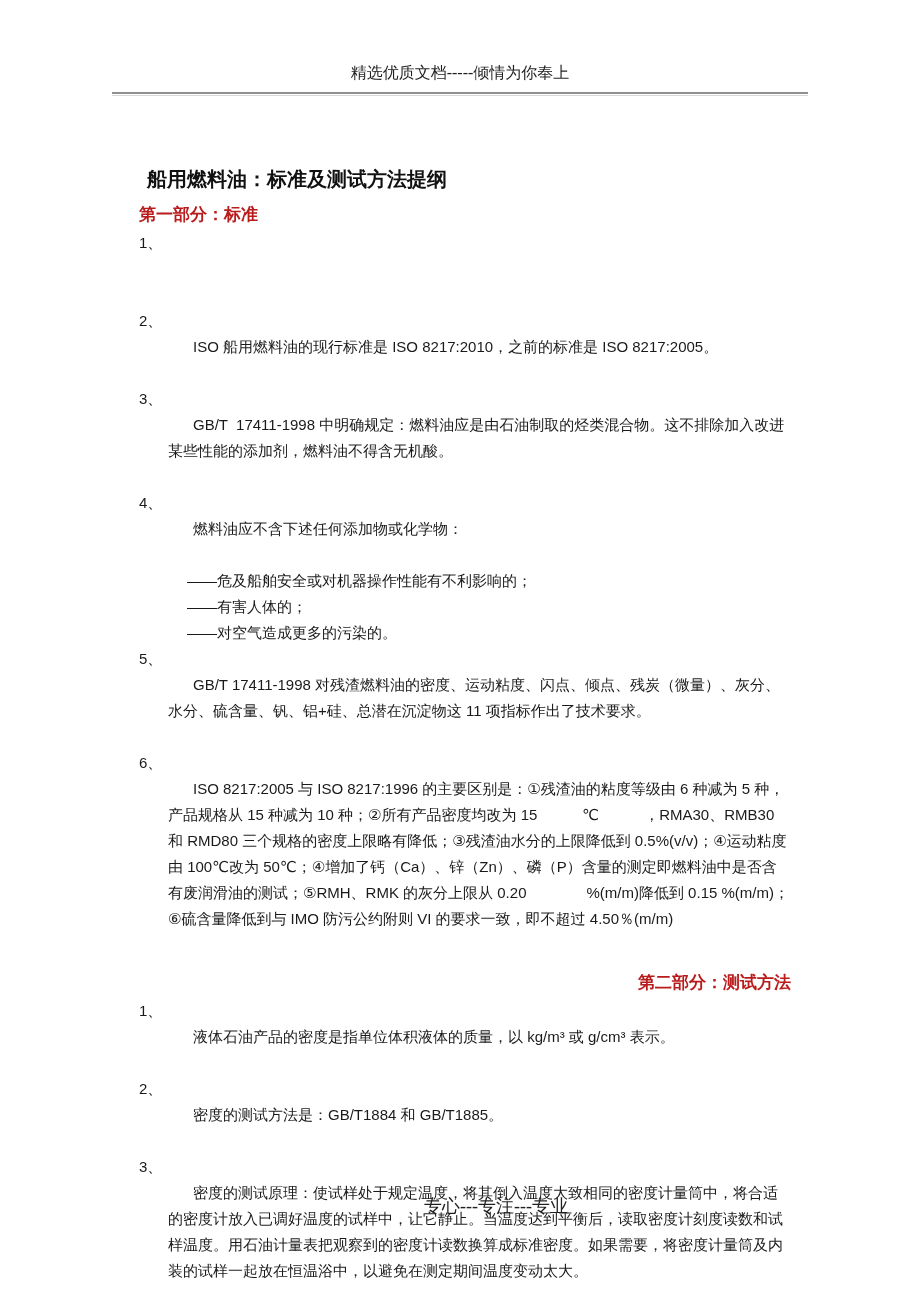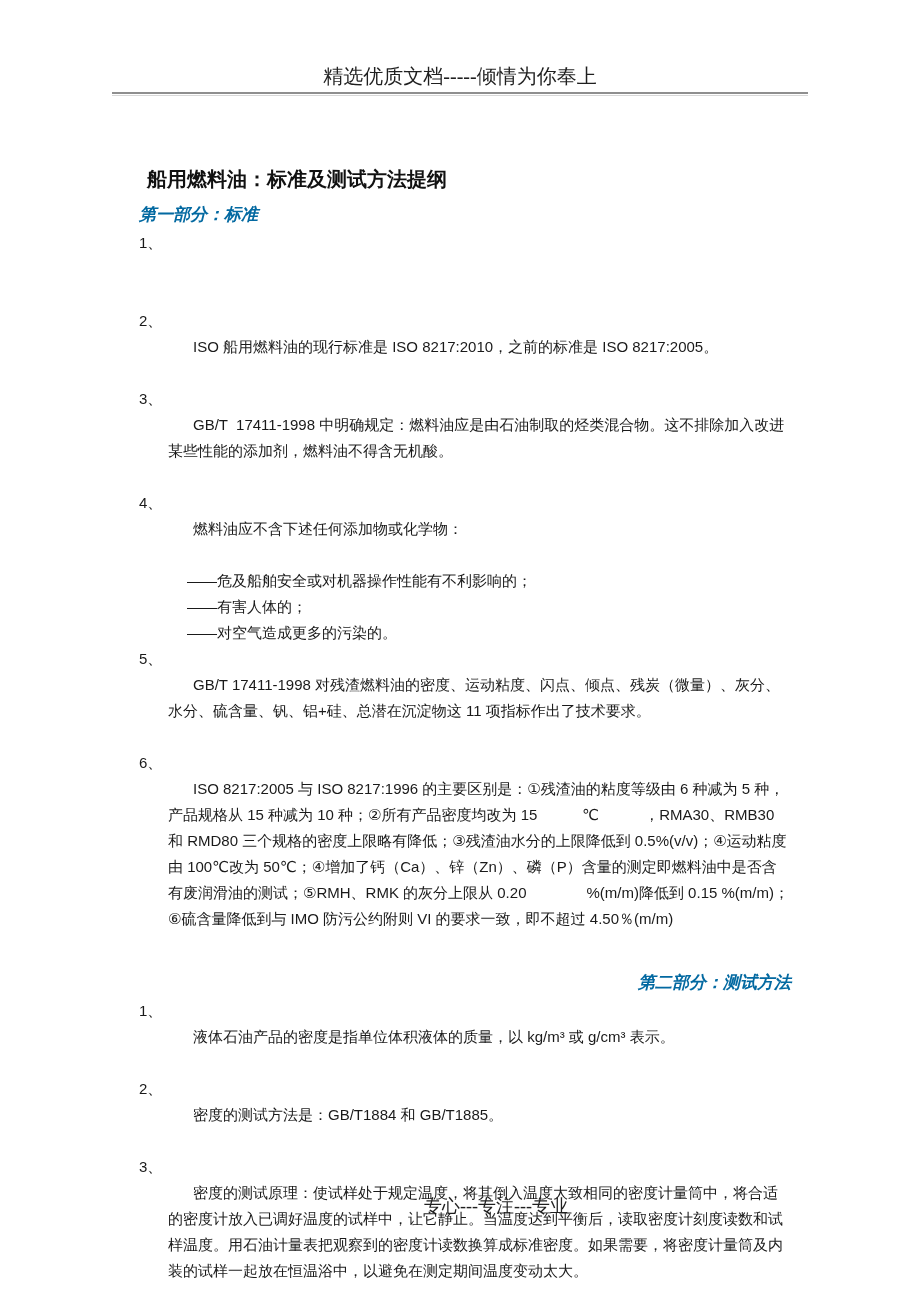--- a/index.html
+++ b/index.html
@@ -11,21 +11,21 @@
     color: #1a1a1a;
     font-family: "Liberation Sans", "DejaVu Sans", sans-serif;
     overflow: hidden;
   }
   .header-text {
     position: absolute;
     top: 63px; left: 0;
     width: 100%;
     text-align: center;
     font-family: "Liberation Serif", "DejaVu Serif", serif;
-    font-size: 20px;
+    font-size: 16px;
     color: #1f1f1f;
   }
   .header-rule {
     position: absolute;
     top: 92px; left: 112px;
     width: 696px;
     height: 1px;
     border-top: 2px solid #8f8f8f;
     border-bottom: 1px solid #d8d8d8;
   }
@@ -39,22 +39,21 @@
     font-weight: bold;
     line-height: 30px;
     margin: 0 0 8px 8px;
     color: #111;
   }
   .part-heading {
     font-size: 17px;
     font-weight: bold;
     line-height: 26px;
     margin: 0 0 2px 0;
-    color: #0369a1;
-    font-style: italic;
+    color: #b91c1c;
   }
   .part2-heading { margin-top: 12px; text-align: right; }
   .density-heading {
     margin: 12px 0 0 22px;
     font-size: 16px;
     font-weight: bold;
     line-height: 26px;
     color: #111;
   }
   .density-heading span { text-decoration: underline; }

